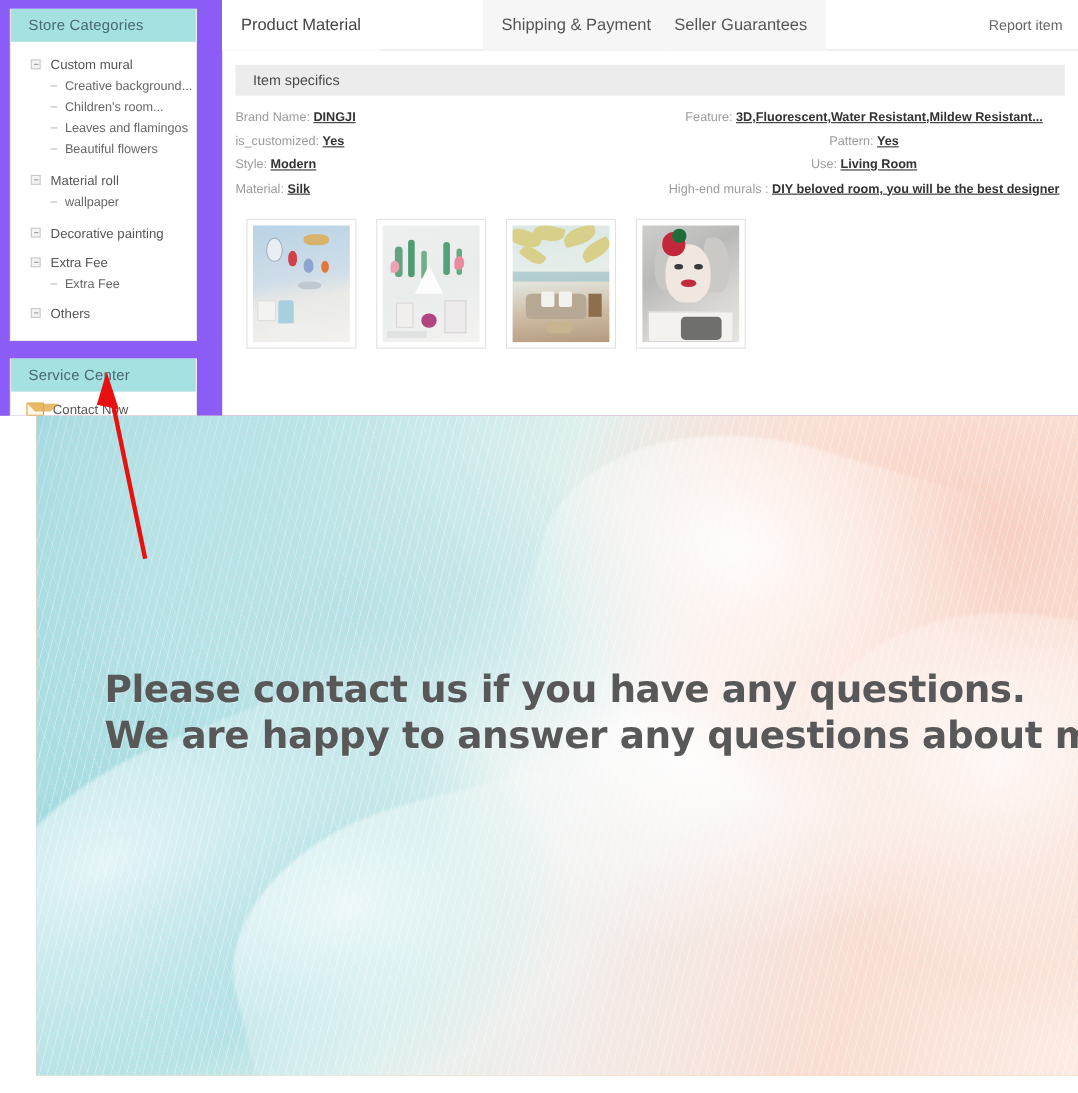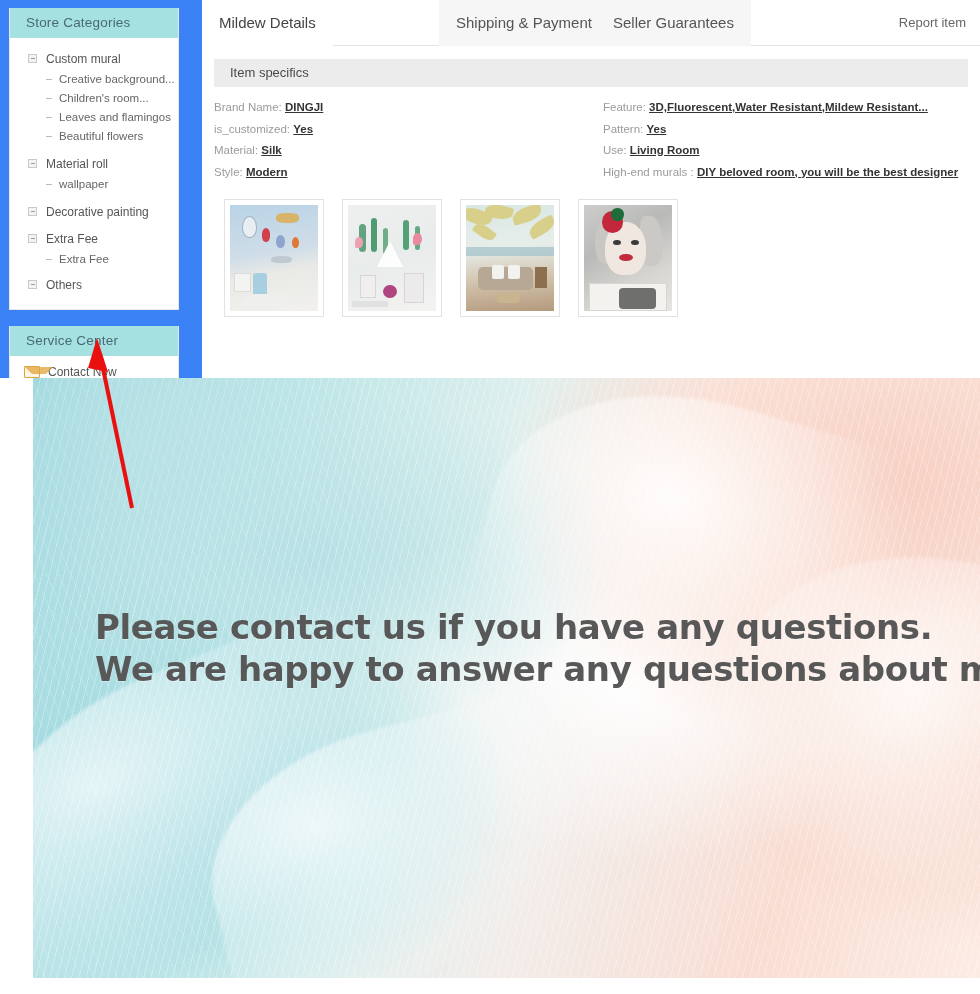--- a/index.html
+++ b/index.html
@@ -7,21 +7,21 @@
     width: 980px; height: 994px;
     background: #ffffff;
     font-family: "Liberation Sans", sans-serif;
     overflow: hidden;
   }
   #root { position: relative; width: 980px; height: 994px; background:#fff; }
 
   
   .top-section {
     position: absolute; left:0; top:0; width:980px; height:378px;
-    background: #3b82f6;
+    background: #8b5cf6;
     overflow: hidden;
   }
 
   
   .sidebar { position:absolute; left:9px; top:8px; width:170px; }
   .panel-card {
     background:#ffffff;
     border:1px solid #e8e8e8;
     border-top:none;
   }
@@ -94,21 +94,21 @@
   .sec-head {
     margin:13px 12px 0 12px;
     background:#ececec;
     height:28px; line-height:28px;
     font-size:13px; color:#4a4a4a;
     padding-left:16px;
   }
 
   .specs { padding:10px 12px 0 12px; display:flex; }
   .spec-col { width:50%; }
-  .spec-col.right { padding-left:12px; }
+  .spec-col.right { padding-left:12px;text-align:center; }
   .spec-line { font-size:11.5px; color:#9b9b9b; line-height:21.5px; white-space:nowrap; }
   .spec-line b { color:#333; font-weight:bold;text-decoration:underline; }
 
   .desc-head { margin-top:15px; }
 
   .thumbs {
     display:flex; gap:18px; padding:16px 0 0 22px;
   }
   .thumb {
     width:100px; height:118px;
@@ -283,45 +283,45 @@
           <span class="mail-icon"></span>
           <span class="svc-label">Contact Now</span>
         </div>
       </div>
 
     </div>
 
     <div class="content">
 
       <div class="tabbar">
-        <div class="tab active" style="left:0px;">Mildew Details</div>
+        <div class="tab active" style="left:0px;">Product Material</div>
         <div class="tab inactive" style="left:237px;">Shipping &amp; Payment</div>
         <div class="tab inactive" style="left:394px;">Seller Guarantees</div>
         <div class="report-item">Report item</div>
       </div>
 
       <div class="sec-head">Item specifics</div>
 
       <div class="specs">
         <div class="spec-col">
           <div class="spec-line">
             <span>Brand Name:</span>
             <b>DINGJI</b>
           </div>
           <div class="spec-line">
             <span>is_customized:</span>
             <b>Yes</b>
           </div>
           <div class="spec-line">
+            <span>Style:</span>
+            <b>Modern</b>
+          </div>
+          <div class="spec-line">
             <span>Material:</span>
             <b>Silk</b>
-          </div>
-          <div class="spec-line">
-            <span>Style:</span>
-            <b>Modern</b>
           </div>
         </div>
         <div class="spec-col right">
           <div class="spec-line">
             <span>Feature:</span>
             <b>3D,Fluorescent,Water Resistant,Mildew Resistant...</b>
           </div>
           <div class="spec-line">
             <span>Pattern:</span>
             <b>Yes</b>

